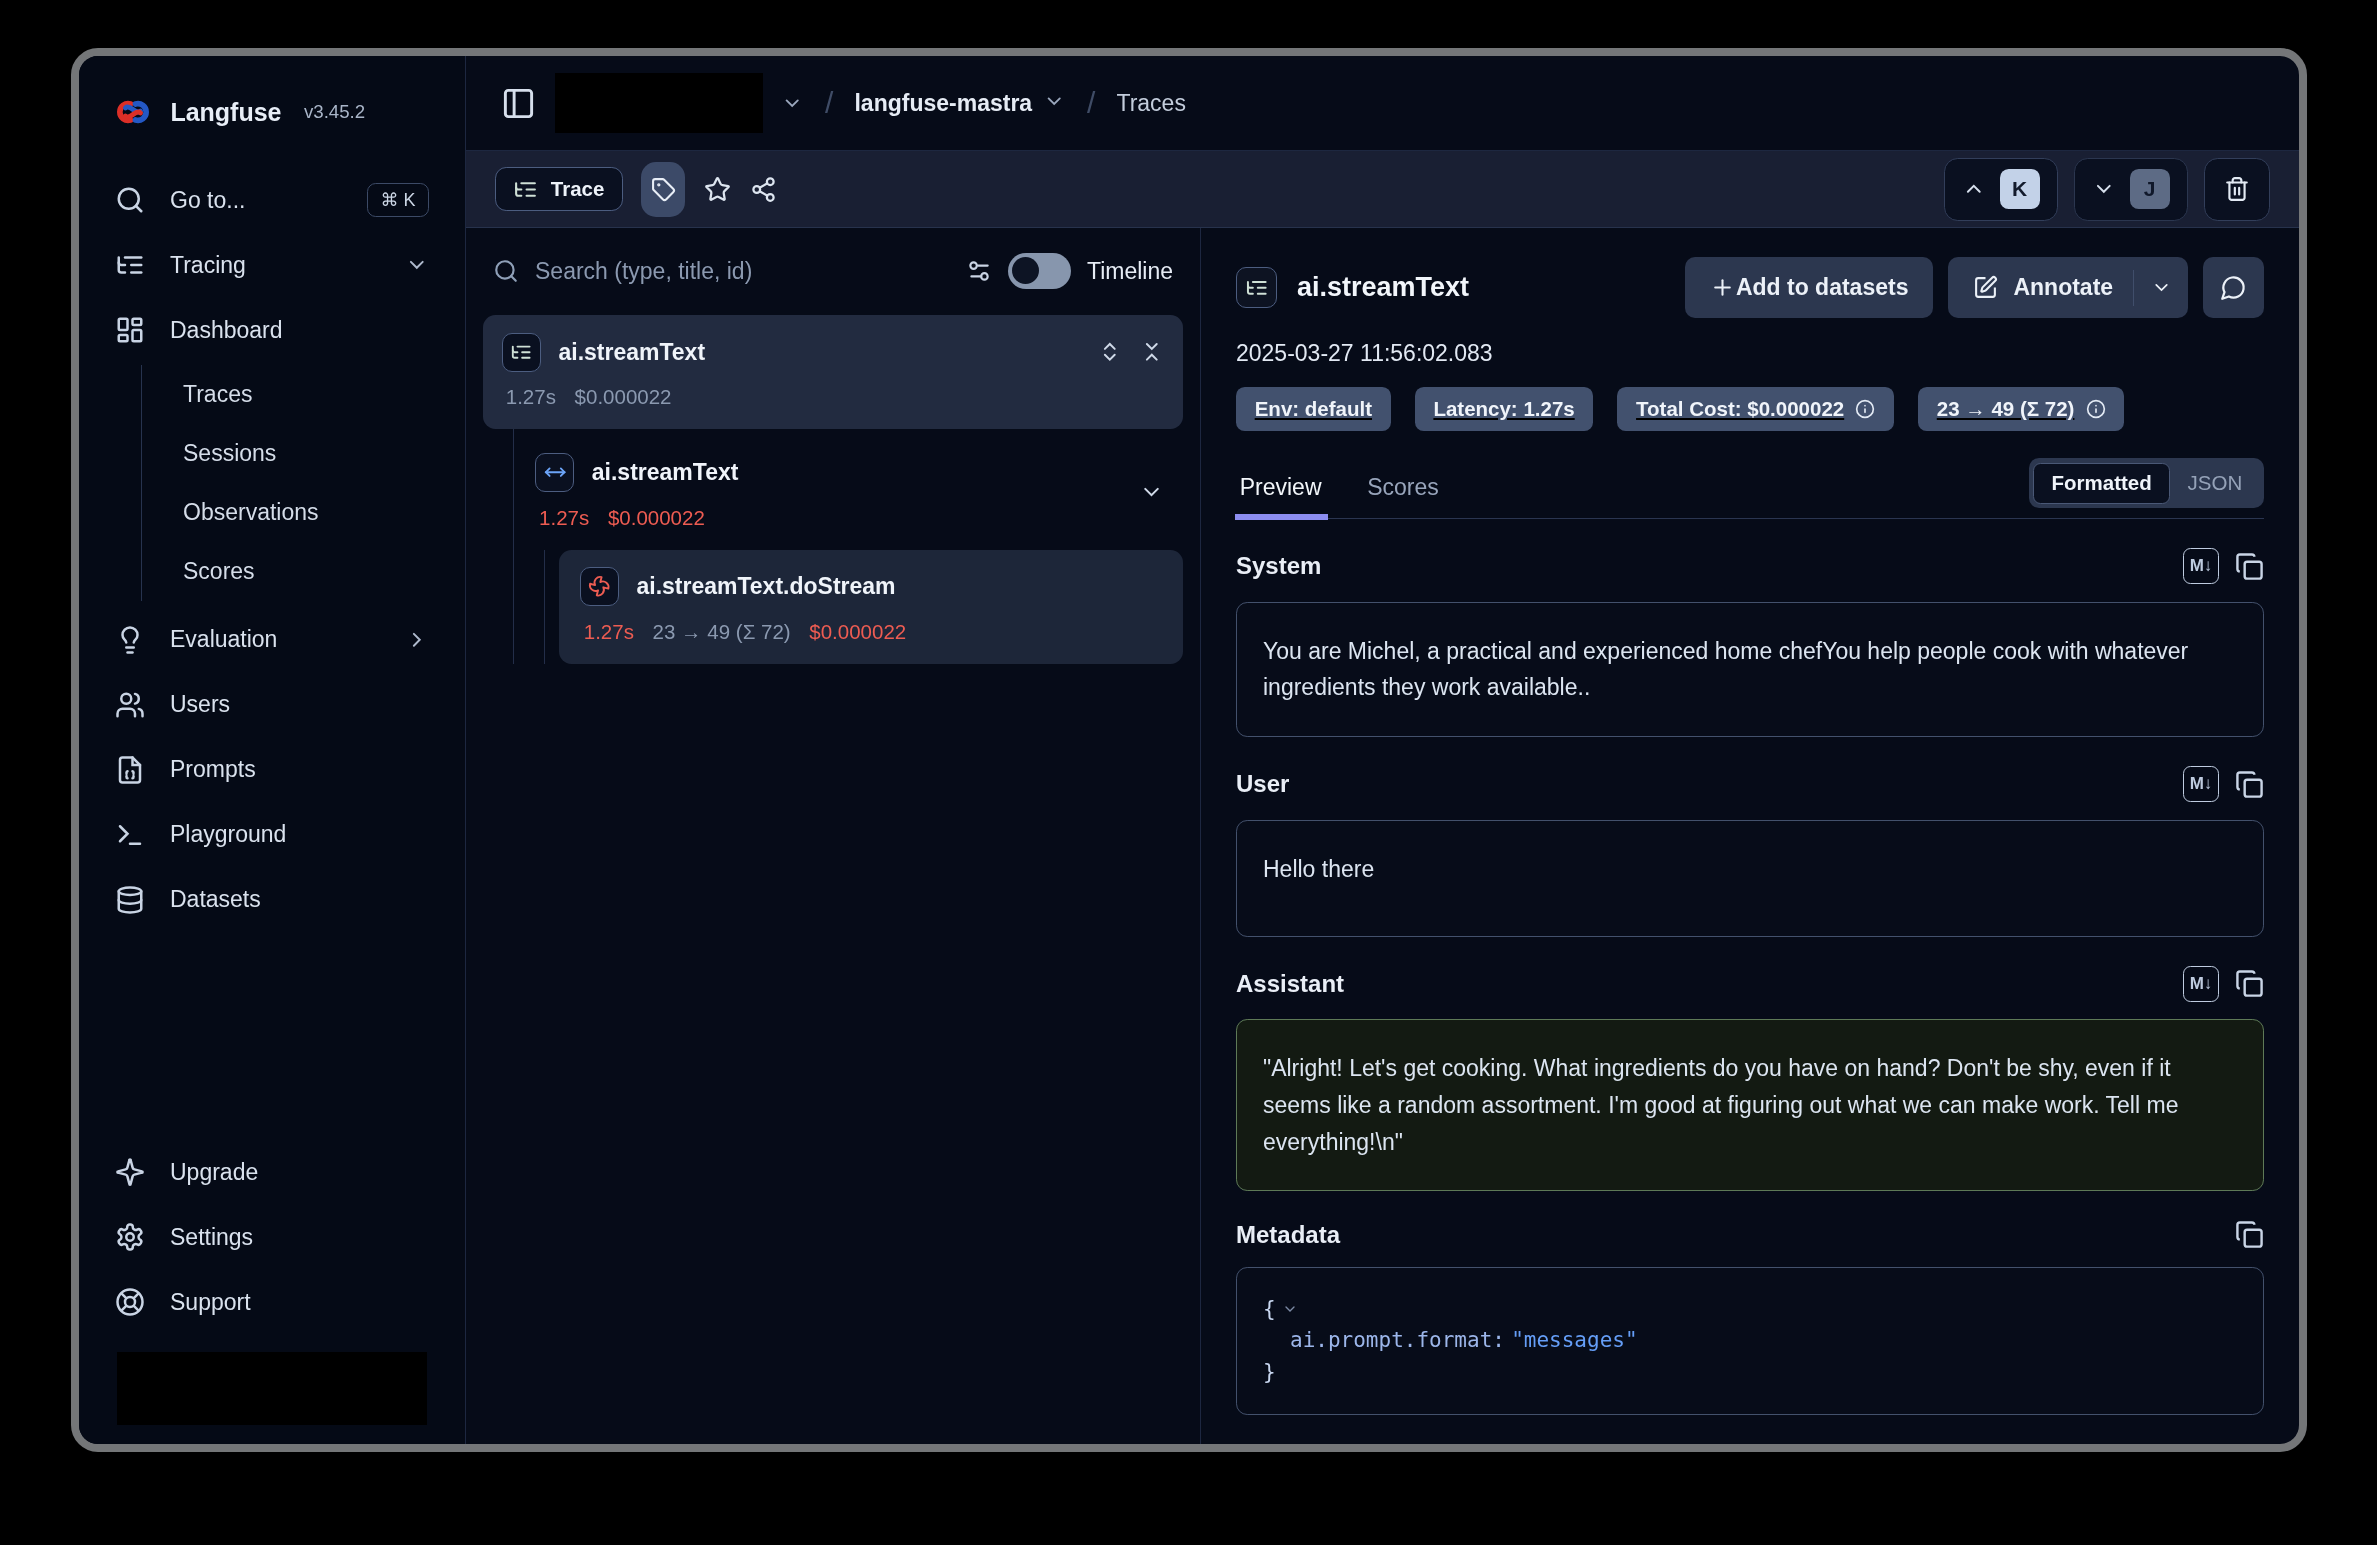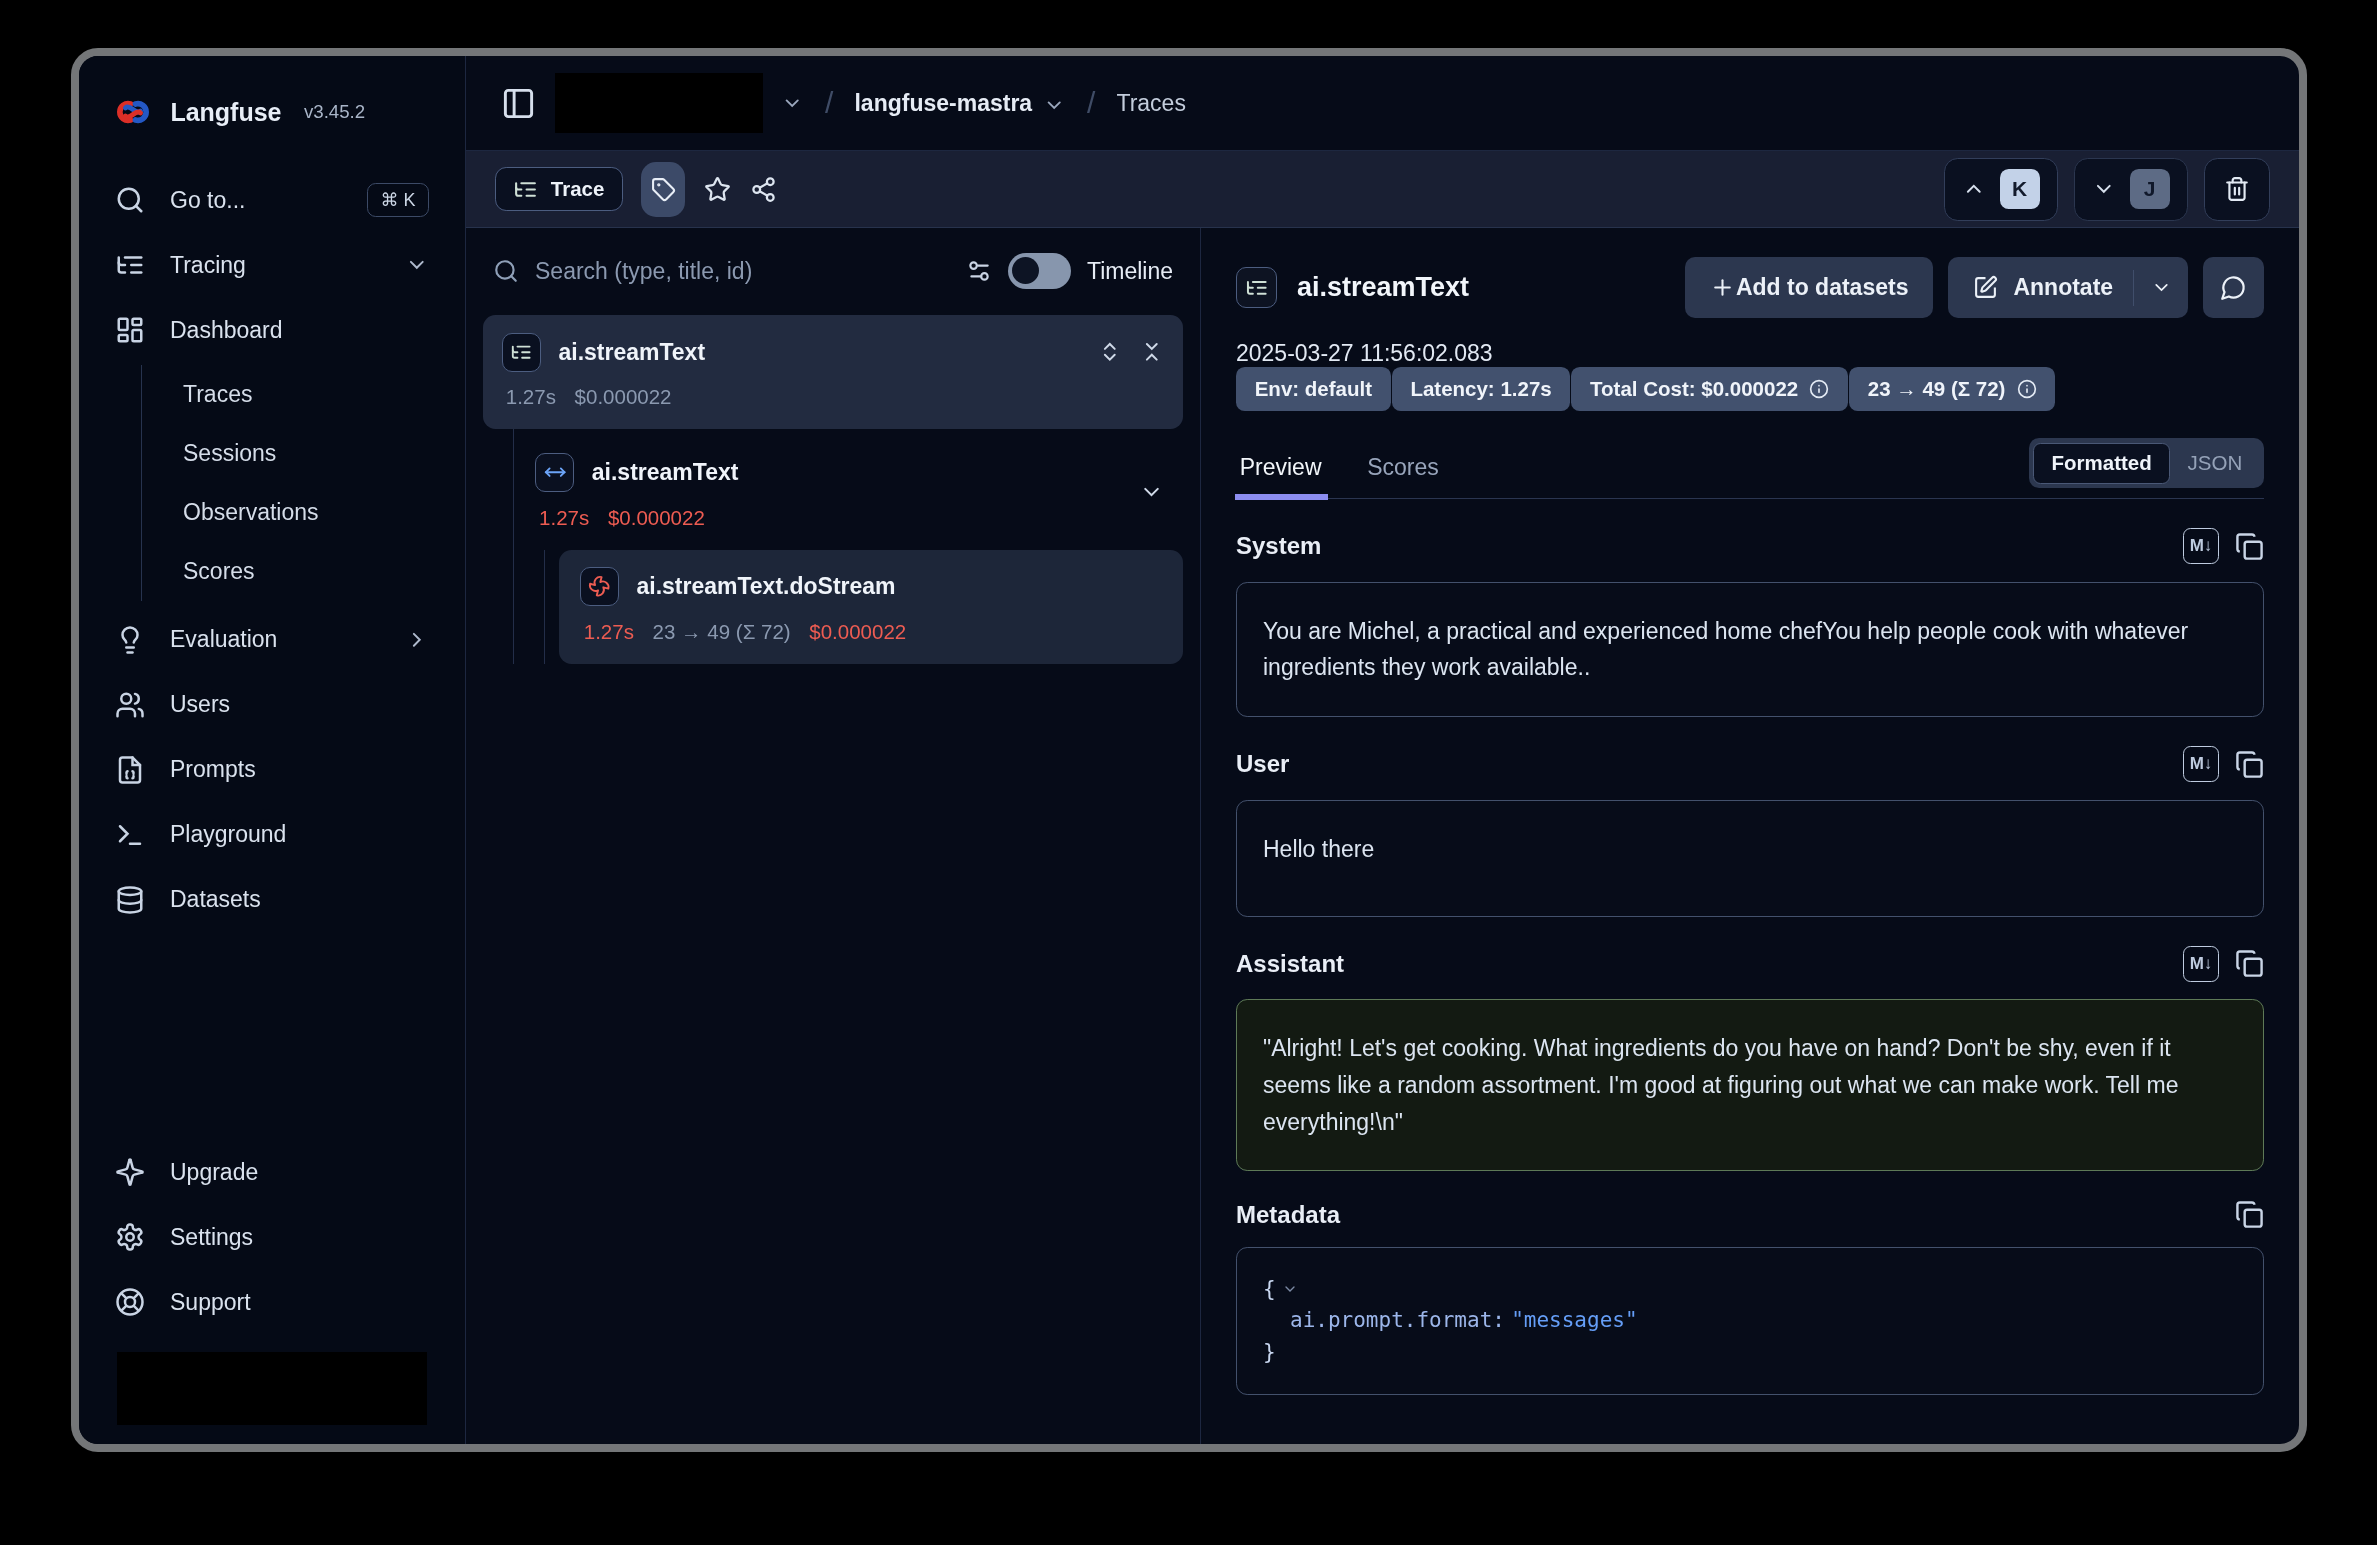--- a/index.html
+++ b/index.html
@@ -29,21 +29,21 @@
   .side-footer { padding:8.7px 21px 0 21px; display:flex; flex-direction:column; }
   .redacted-user { height:73px; margin:17.4px 17.4px 18.7px 17.4px; background:#000; }
 
   
   .main { flex:1; display:flex; flex-direction:column; min-width:0; }
   .topbar { height:95px; flex-shrink:0; display:flex; align-items:center; gap:18.7px; padding:0 35px; border-bottom:1.2px solid #1d2740; }
   .panel-toggle svg { width:35px; height:35px; color:#d6dfec; }
   .redacted-org { width:208px; height:60px; background:#000; }
   .crumb-caret svg { width:22.4px; height:22.4px; color:#9aa7bd; }
   .slash { font-size:30px; color:#3f4c66; font-weight:300; padding:0 2.5px; }
-  .crumb { font-size:23px; font-weight:600; color:#e6ecf5; display:flex; align-items:flex-end; gap:11.2px; cursor:pointer; }
+  .crumb { font-size:23px; font-weight:600; color:#e6ecf5; display:flex; align-items:flex-start; gap:11.2px; cursor:pointer; }
   .crumb-page { font-size:23px; color:#c3cddc; }
 
   .trace-bar { height:77px; flex-shrink:0; background:#191f33; border-bottom:1.2px solid #27324c; display:flex; align-items:center; gap:18.7px; padding:0 29px; }
   .trace-badge { display:inline-flex; align-items:center; gap:12.4px; border:1.9px solid #4c5d80; background:#0a1020; padding:8.7px 17.4px; border-radius:11.2px; font-size:20.5px; font-weight:600; color:#eef3fa; }
   .trace-badge svg { width:25px; height:25px; color:#cfe0d6; }
   .trace-title { font-size:28px; font-weight:700; color:#f2f6fb; white-space:nowrap; }
   .tag-btn { width:44px; height:55px; border-radius:15px; background:#3c4a68; display:grid; place-items:center; cursor:pointer; }
   .tag-btn svg { width:25px; height:25px; color:#e8eef7; }
   .icon-plain { background:none; border:none; display:grid; place-items:center; cursor:pointer; }
   .icon-plain svg { width:27px; height:27px; color:#dde5f0; }
@@ -100,21 +100,21 @@
   .btn svg { width:25px; height:25px; color:#ecf1f8; }
   .btn-annotate { padding:0; }
   .annotate-main { display:inline-flex; align-items:center; gap:15px; padding:0 18.7px 0 25px; height:100%; }
   .btn-annotate .vdiv { width:1.2px; height:36px; background:#404e6b; }
   .annotate-caret { display:grid; place-items:center; padding:0 16px; height:100%; }
   .annotate-caret svg { width:21px; height:21px; }
   .btn-comment { width:61px; padding:0; justify-content:center; }
   .btn-comment svg { width:27px; height:27px; }
 
   .timestamp { margin-top:22.4px; font-size:23px; color:#e2e9f3; }
-  .badges-row { display:flex; gap:1px; }
+  .badges-row { margin-top:20px; display:flex; gap:24px;text-decoration:underline; }
   .badge { background:#42516e; border-radius:8.7px; padding:10px 18.7px; font-size:20.5px; font-weight:600; color:#f0f4fa; display:inline-flex; align-items:center; gap:11.2px; }
   .badge svg { width:20px; height:20px; color:#e3eaf4; }
 
   .tabs-row { margin-top:27px; display:flex; align-items:flex-end; border-bottom:1.9px solid #2a3550; }
   .tab { font-size:23px; padding:0 5px 17.4px 3.7px; margin-right:37px; color:#98a5bb; position:relative; cursor:pointer; }
   .tab.active { color:#f2f6fa; }
   .tab.active::after { content:""; position:absolute; left:-1.2px; right:-1.2px; bottom:-1.9px; height:6.2px; background:#8c8df0; }
   .view-toggle { margin-left:auto; margin-bottom:10px; background:#2c374f; border-radius:10px; padding:4.4px; display:flex; align-items:center; }
   .vt { padding:7.5px 17.4px; font-size:20.5px; color:#95a2b8; cursor:pointer; border-radius:7.5px; }
   .vt.active { background:#0a1020; border:1.9px solid #4a5876; color:#f0f4fa; font-weight:600; }

